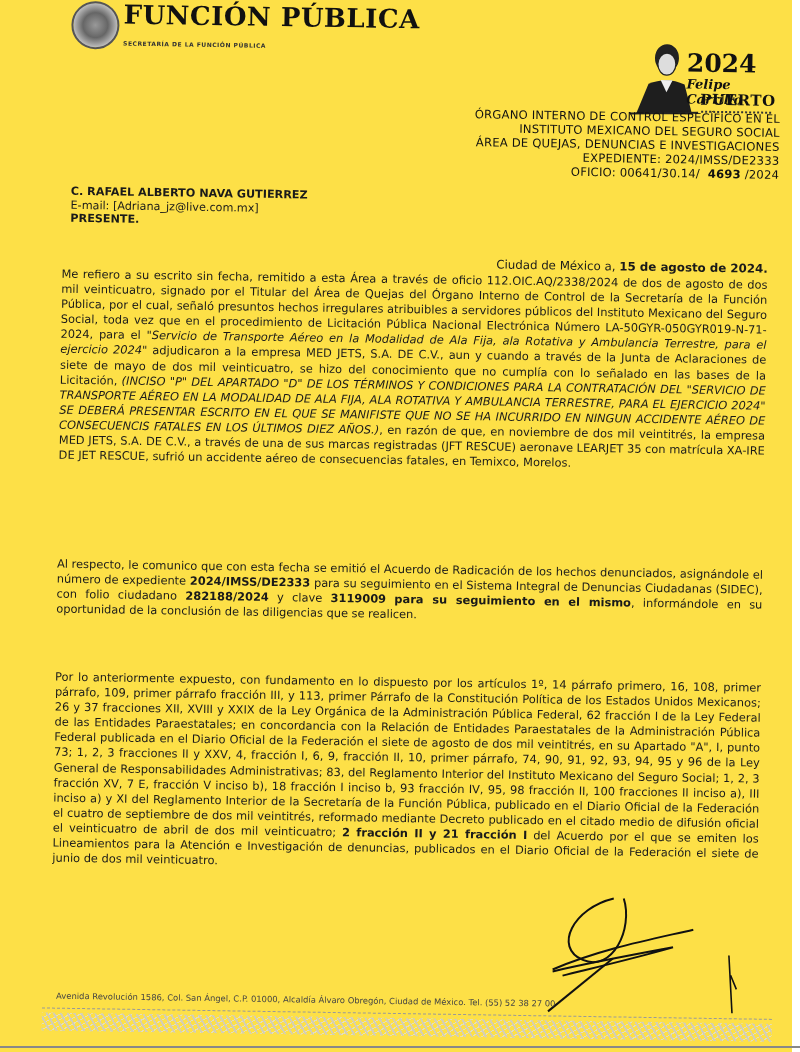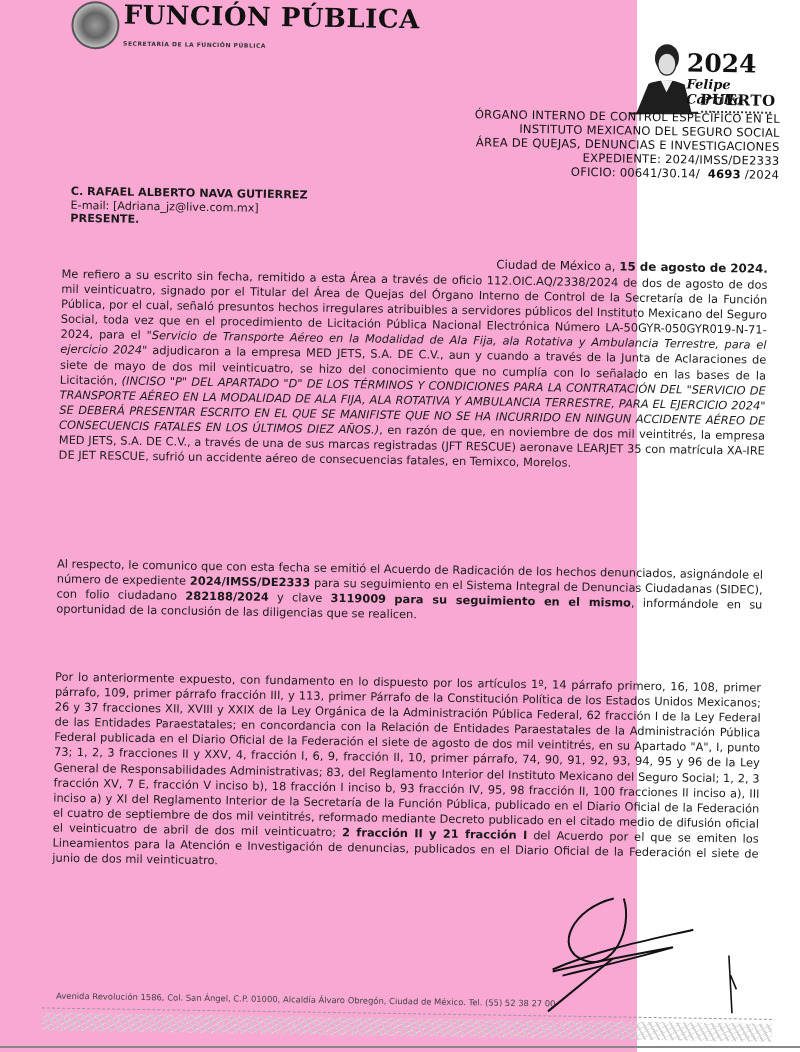--- a/index.html
+++ b/index.html
@@ -1,17 +1,17 @@
 <!DOCTYPE html>
 <html><head>
 <meta charset="utf-8">
 <style>
   html, body { margin:0; padding:0; }
   body { width:800px; height:1052px; background:#fff; position:relative; overflow:hidden; font-family:"DejaVu Sans", sans-serif; color:#1a1a1a; }
-  .page { position:absolute; left:0; top:0; width:637px; height:1052px; background:#f9a8d4; }
+  .page { position:absolute; left:0; top:0; width:792px; height:1052px; background:#fde047; }
   .rot { transform-origin: 400px 500px; transform: rotate(0.9deg); position:absolute; left:0; top:0; width:800px; height:1052px; }
   .seal { position:absolute; left:64px; top:6px; width:44px; height:44px; border-radius:50%; border:2px solid #555; background:radial-gradient(circle,#999 0%,#666 40%,#bbb 70%,#777 100%); }
   .brand { position:absolute; left:116px; top:4px; font-family:"DejaVu Serif", serif; font-weight:bold; font-size:26px; letter-spacing:0.5px; color:#111; }
   .brand-sub { position:absolute; left:116px; top:44px; font-size:6px; font-weight:bold; letter-spacing:0.5px; color:#333; }
   .emblem { position:absolute; left:620px; top:36px; width:160px; height:80px; }
   .portrait { position:absolute; left:0px; top:0px; width:76px; height:78px; }
   .emblem-year { position:absolute; left:60px; top:8px; font-family:"DejaVu Serif", serif; font-weight:bold; font-size:25px; color:#111; }
   .emblem-name1 { position:absolute; left:60px; top:36px; font-family:"DejaVu Serif", serif; font-style:italic; font-weight:bold; font-size:13px; color:#111; }
   .emblem-name2 { position:absolute; left:74px; top:50px; font-family:"DejaVu Serif", serif; font-weight:bold; font-size:15px; color:#111; letter-spacing:0.5px; }
   .emblem-tiny { position:absolute; left:75px; top:70px; width:70px; height:6px; border-top:2px dotted #333; }

